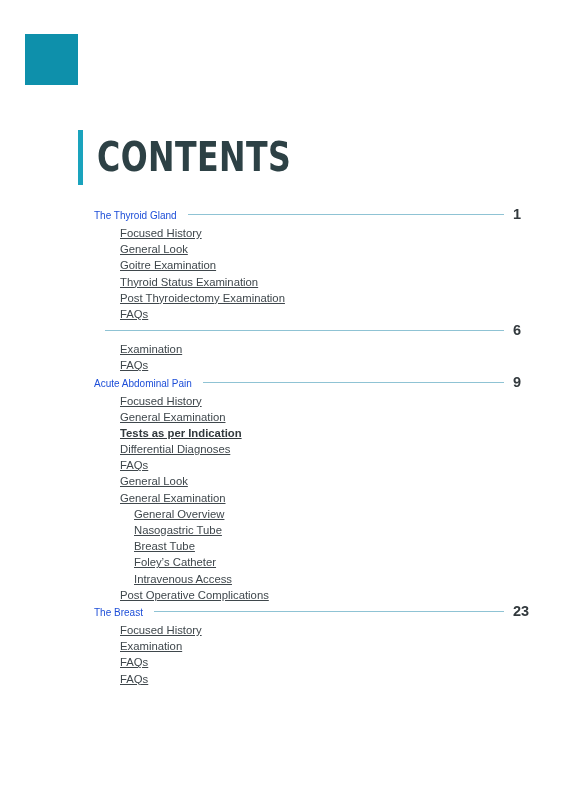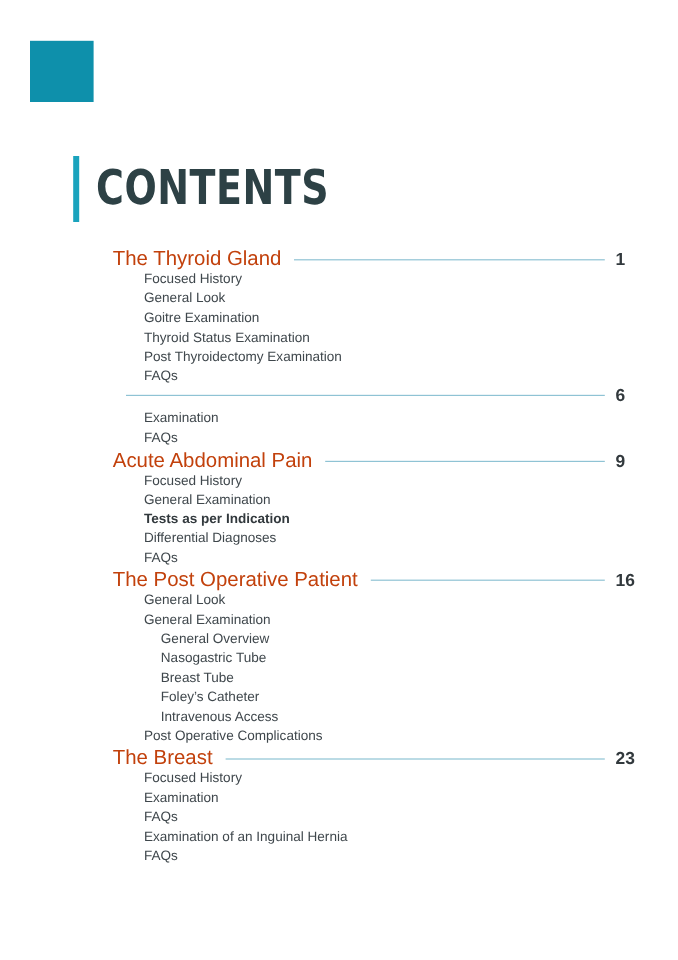--- a/index.html
+++ b/index.html
@@ -28,21 +28,21 @@
     left: 25px;
     top: 34px;
     width: 53px;
     height: 51px;
     background: #0e90ab;
   }
 
   
   .title-block {
     position: absolute;
-    left: 61px;
+    left: 78px;
     top: 128px;
     display: flex;
     align-items: center;
     height: 58px;
   }
   .title-bar {
     width: 5px;
     height: 55px;
     background: #1aa3bd;
     flex: 0 0 auto;
@@ -69,22 +69,22 @@
   }
 
   .chapter-row {
     display: flex;
     align-items: baseline;
     padding-left: 94px;
     padding-right: 18px;
     height: 19px;
   }
   .chapter-title {
-    font-size: 17px;
-    color: #c2410c;
+    font-size: 10px;
+    color: #1d4ed8;
     font-weight: 400;
     white-space: nowrap;
     flex: 0 0 auto;
   }
   .leader {
     flex: 1 1 auto;
     height: 1px;
     background: #8fc3d4;
     margin: 0 9px 0 11px;
     position: relative;
@@ -101,20 +101,21 @@
     white-space: nowrap;
   }
 
   .sub-item {
     padding-left: 120px;
     font-size: 11.3px;
     color: #3f474c;
     line-height: 16.2px;
     height: 16.2px;
     white-space: nowrap;
+    text-decoration: underline;
   }
   .sub-item.level3 {
     padding-left: 134px;
   }
   .sub-item.emphasis {
     font-weight: 600;
     color: #32393d;
   }
 </style>
 </head>
@@ -150,38 +151,32 @@
       <div class="chapter-row">
         <span class="chapter-title">Acute Abdominal Pain</span>
         <span class="leader"></span>
         <span class="page-num">9</span>
       </div>
       <div class="sub-item">Focused History</div>
       <div class="sub-item">General Examination</div>
       <div class="sub-item emphasis">Tests as per Indication</div>
       <div class="sub-item">Differential Diagnoses</div>
       <div class="sub-item">FAQs</div>
-      <div class="chapter-row">
-        <span class="chapter-title">The Post Operative Patient</span>
-        <span class="leader"></span>
-        <span class="page-num">16</span>
-      </div>
       <div class="sub-item">General Look</div>
       <div class="sub-item">General Examination</div>
       <div class="sub-item level3">General Overview</div>
       <div class="sub-item level3">Nasogastric Tube</div>
       <div class="sub-item level3">Breast Tube</div>
       <div class="sub-item level3">Foley’s Catheter</div>
       <div class="sub-item level3">Intravenous Access</div>
       <div class="sub-item">Post Operative Complications</div>
       <div class="chapter-row">
         <span class="chapter-title">The Breast</span>
         <span class="leader"></span>
         <span class="page-num">23</span>
       </div>
       <div class="sub-item">Focused History</div>
       <div class="sub-item">Examination</div>
       <div class="sub-item">FAQs</div>
-      <div class="sub-item">Examination of an Inguinal Hernia</div>
       <div class="sub-item">FAQs</div>
     </div>
 
 </div>
 
 </body></html>

